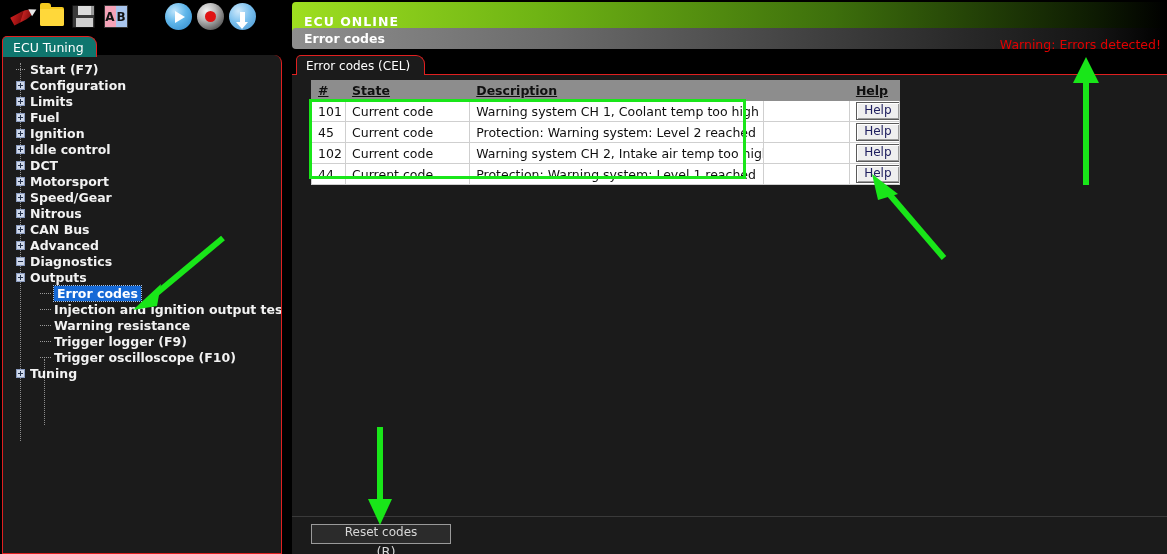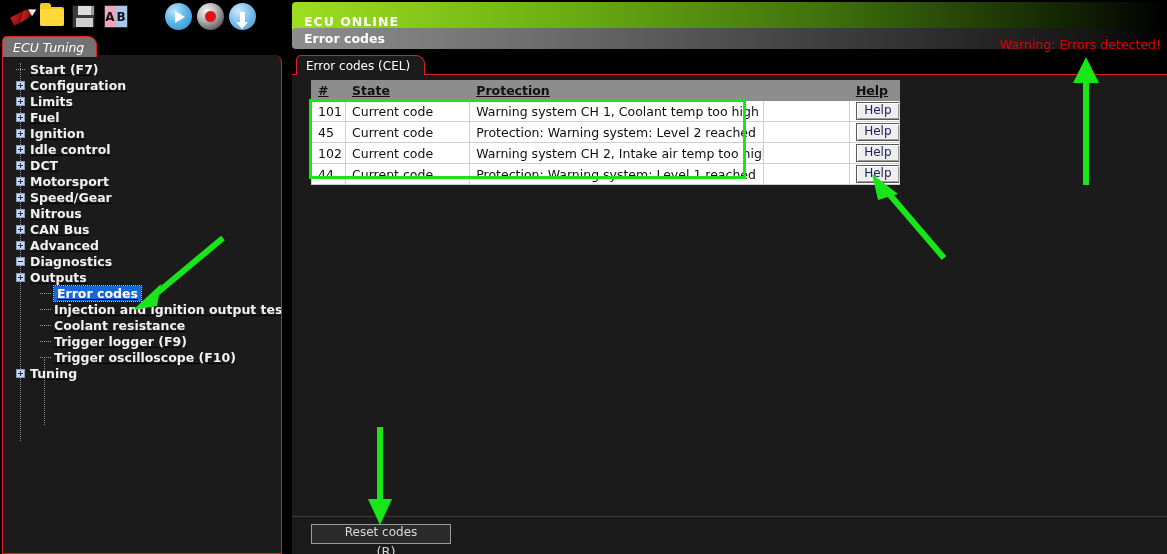--- a/index.html
+++ b/index.html
@@ -75,29 +75,28 @@
   .ico-rec { left:197px; background:radial-gradient(circle at 35% 30%,#f2f2f2 0%,#bdbdbd 35%,#2b2b2b 100%); }
   .ico-rec .dot { width:11px;height:11px;border-radius:50%;background:#e01414; }
   .ico-dl { left:229px; background:radial-gradient(circle at 35% 30%,#cfe9fb 0%,#7cc1ef 45%,#4593cf 100%); }
   .ico-dl .arr { position:relative; width:5px; height:10px; background:#fff; }
   .ico-dl .arr:after { content:""; position:absolute; left:-4px; bottom:-7px;
     border-top:7px solid #fff; border-left:6px solid transparent; border-right:6px solid transparent; }
 
   
   .left-tab {
     position:absolute; left:2px; top:36px; height:21px; padding:2px 12px 0 10px;
-    background:#737373; border:1px solid #e02020; border-bottom:none;
-    border-radius:5px 9px 0 0; color:#fff; font-size:12.5px; line-height:18px; z-index:5;font-style:italic;
+    background:#0f766e; border:1px solid #e02020; border-bottom:none;
+    border-radius:5px 9px 0 0; color:#fff; font-size:12.5px; line-height:18px; z-index:5;
   }
   .left-panel {
     position:absolute; left:2px; top:55px; width:280px; height:499px;
     background:#1b1b1b; border:1px solid #e02020; border-top:none;
     border-radius:0 8px 0 0;
     overflow:hidden;
-    text-decoration:underline;
   }
   .tree { padding:6px 0 0 10px; }
   .node {
     position:relative; display:flex; align-items:center; height:16px; margin-bottom:0;
     font:bold 12.5px "DejaVu Sans", sans-serif; color:#e9e9e9; white-space:nowrap;
   }
   .node .bx {
     width:9px; height:9px; flex:0 0 9px; margin-right:5px; margin-left:3px;
     border:1px solid #8a9bbf; background:#cfd8ea; position:relative;
   }
@@ -308,21 +307,21 @@
         <div class="node child sel">
           <span class="leafdash"></span>
           <span class="lbl">Error codes</span>
         </div>
         <div class="node child">
           <span class="leafdash"></span>
           <span class="lbl">Injection and ignition output test</span>
         </div>
         <div class="node child">
           <span class="leafdash"></span>
-          <span class="lbl">Coolant resistance</span>
+          <span class="lbl">Warning resistance</span>
         </div>
         <div class="node child">
           <span class="leafdash"></span>
           <span class="lbl">Trigger logger (F9)</span>
         </div>
         <div class="node child">
           <span class="leafdash"></span>
           <span class="lbl">Trigger oscilloscope (F10)</span>
         </div>
         <div class="node">
@@ -349,21 +348,21 @@
         <col class="c-num">
           <col class="c-state">
           <col class="c-desc">
           <col class="c-blank">
           <col class="c-help">
       </colgroup>
       <thead>
           <tr id="thead-row">
             <th><span>#</span></th>
             <th><span>State</span></th>
-            <th><span>Protection</span></th>
+            <th><span>Description</span></th>
             <th><span></span></th>
             <th><span>Help</span></th>
           </tr>
         </thead>
       <tbody id="tbody">
           <tr>
             <td class="num">101</td>
             <td class="">Current code</td>
             <td class="">Warning system CH 1, Coolant temp too high</td>
             <td class=""></td>

